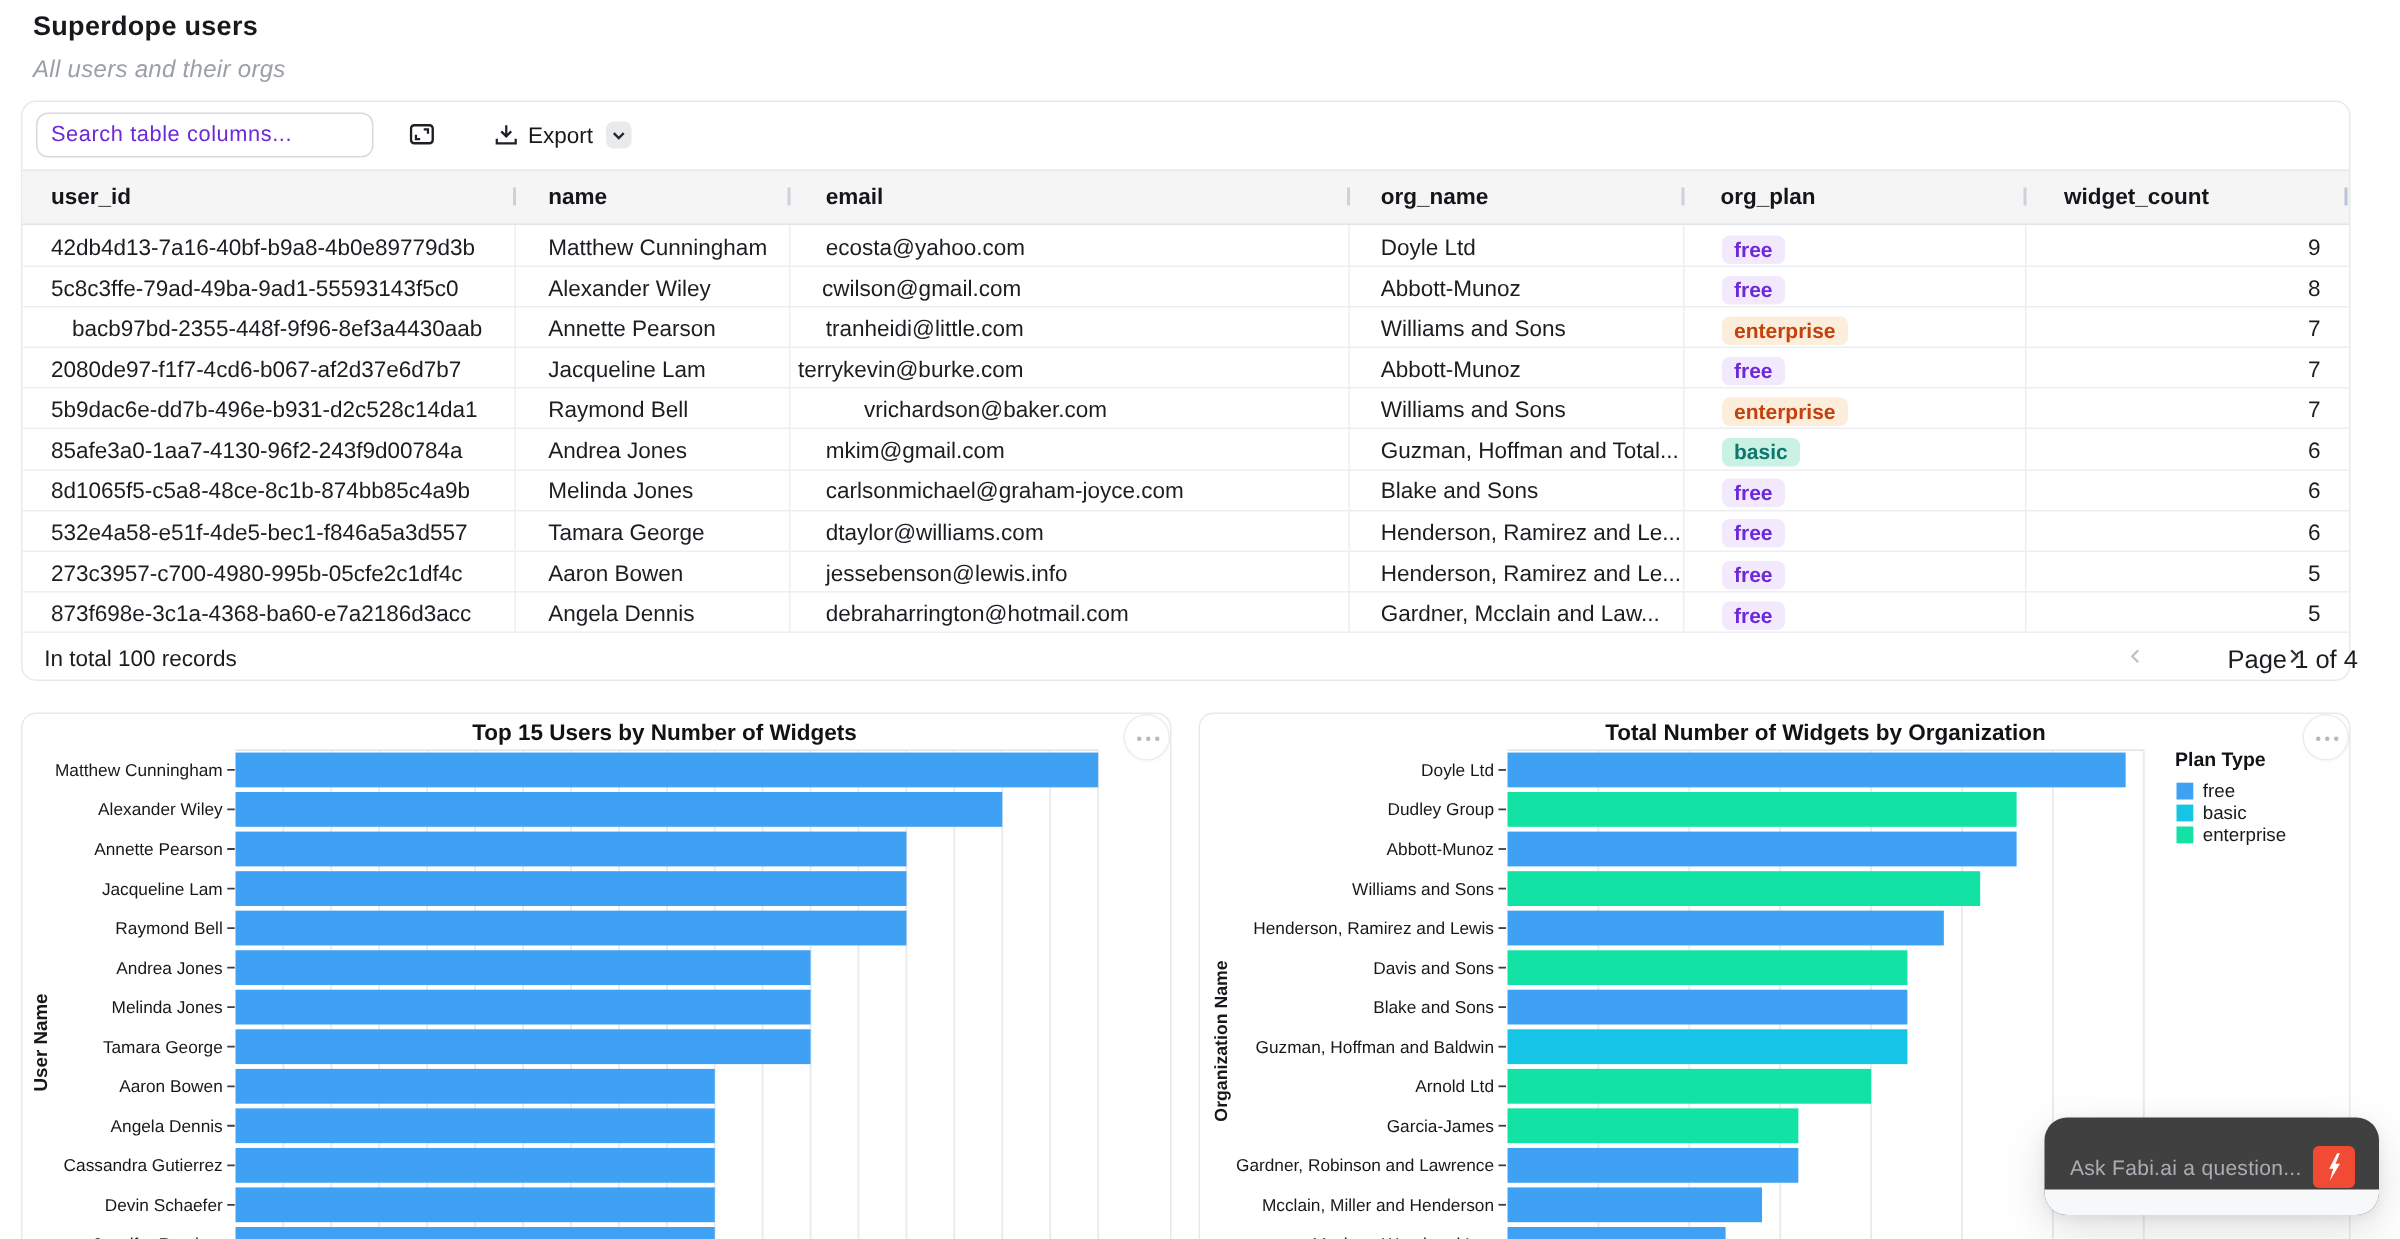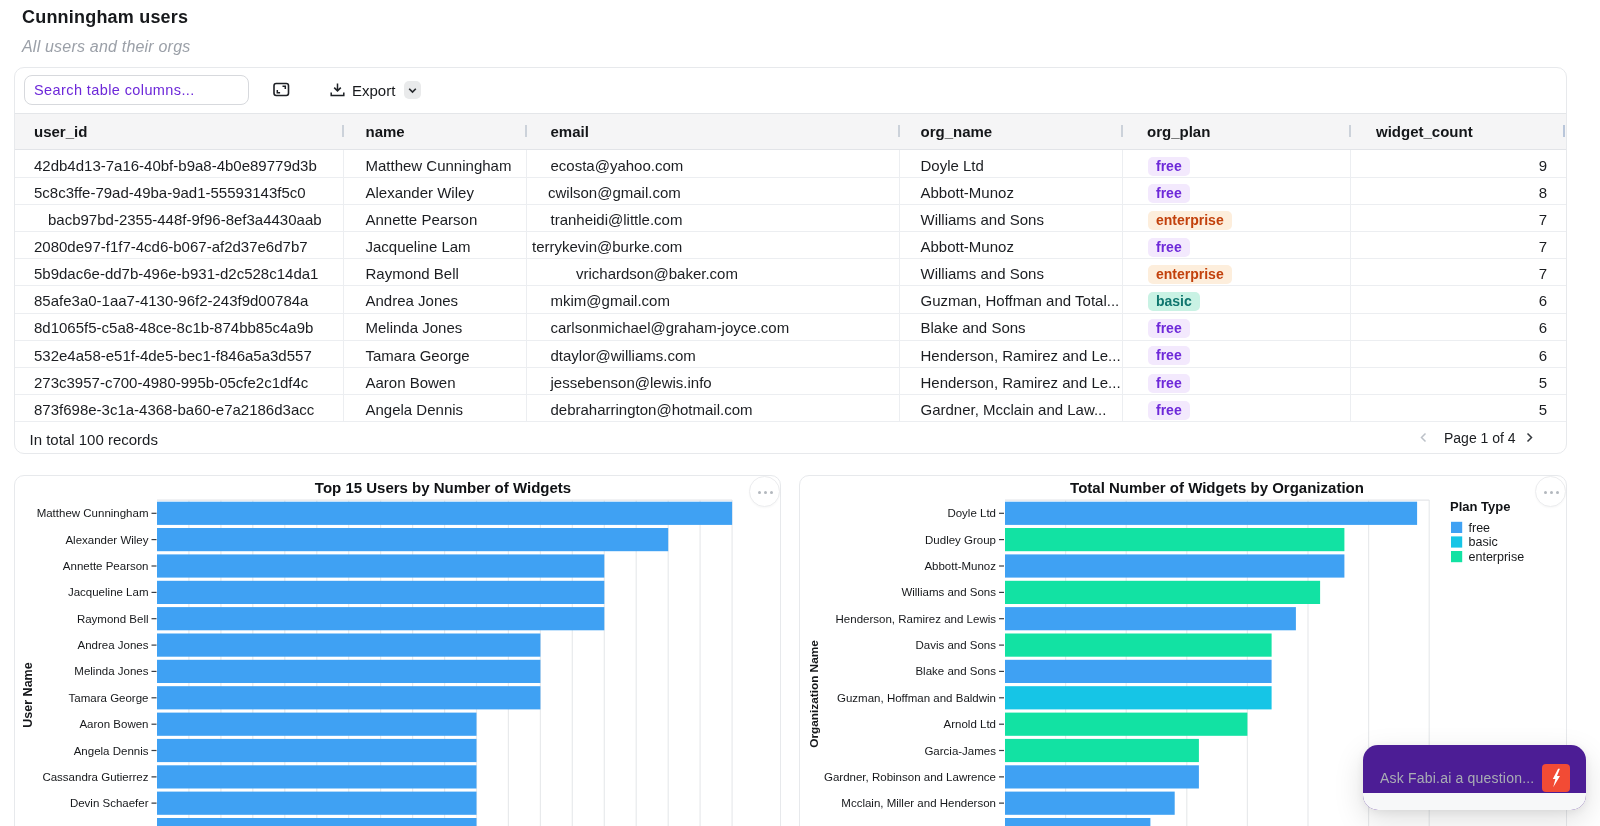--- a/index.html
+++ b/index.html
@@ -10,21 +10,21 @@
 .vline{position:absolute;width:1px;background:#eceef1}
 .cell{position:absolute;font-size:15px;color:#1b1d21;white-space:nowrap;line-height:1}
 .hdr{font-weight:bold;color:#141619}
 .badge{position:absolute;font-size:14px;font-weight:bold;line-height:19px;
  padding:0 8px;border-radius:5px;height:19px}
 .dotbtn{position:absolute;width:31px;height:31px;border-radius:50%;background:#fff;
  border:1px solid #ecedef;box-shadow:0 1px 2px rgba(0,0,0,.03)}
 .dotbtn span{position:absolute;top:14px;width:3px;height:3px;border-radius:50%;background:#b3b8be}
 </style></head>
 <body>
-<div class="abs" style="left:22px;top:6.5px;font-size:18px;font-weight:bold;color:#17191c;letter-spacing:.2px">Cunningham users</div>
+<div class="abs" style="left:22px;top:6.5px;font-size:18px;font-weight:bold;color:#17191c;letter-spacing:.2px">Superdope users</div>
 <div class="abs" style="left:22px;top:38px;font-size:16px;letter-spacing:.2px;font-style:italic;color:#9ba0a8">All users and their orgs</div>
 <div class="card" style="left:14px;top:67px;width:1553px;height:387px"></div>
 <div class="abs" style="left:24px;top:75px;width:225px;height:30px;border:1px solid #d7d9dd;border-radius:8px;background:#fff"></div>
 <div class="abs" style="left:34px;top:82.3px;font-size:14.5px;letter-spacing:.4px;color:#6d28d9">Search table columns...</div>
 <svg class="abs" style="left:273px;top:82px" width="17" height="15" viewBox="0 0 17 15">
 <rect x="1" y="1.5" width="14.5" height="12" rx="2.2" fill="none" stroke="#1d2025" stroke-width="1.6"></rect>
 <polyline points="9.5,4.3 12.3,4.3 12.3,7.1" fill="none" stroke="#1d2025" stroke-width="1.5"></polyline>
 <polyline points="4.3,7.9 4.3,10.7 7.1,10.7" fill="none" stroke="#1d2025" stroke-width="1.5"></polyline>
 </svg>
 <svg class="abs" style="left:330px;top:82px" width="15" height="16" viewBox="0 0 15 16">
@@ -121,21 +121,21 @@
 <div class="cell" style="right:53px;top:401.7px">5</div>
 <div class="vline" style="left:343px;top:149.8px;height:271px"></div>
 <div class="vline" style="left:526px;top:149.8px;height:271px"></div>
 <div class="vline" style="left:899px;top:149.8px;height:271px"></div>
 <div class="vline" style="left:1122px;top:149.8px;height:271px"></div>
 <div class="vline" style="left:1350px;top:149.8px;height:271px"></div>
 <div class="cell" style="left:29.5px;top:431.5px;font-size:15px">In total 100 records</div>
 <svg class="abs" style="left:1418px;top:431px" width="12" height="13" viewBox="0 0 12 13">
 <polyline points="7.5,2.5 3.5,6.5 7.5,10.5" fill="none" stroke="#bcc1c8" stroke-width="1.5"></polyline>
   </svg>
-<div class="cell" style="left:1444px;top:431px;font-size:14px">Page 1 of 4</div>
+<div class="cell" style="left:1485px;top:431px;font-size:17px">Page 1 of 4</div>
 <svg class="abs" style="left:1523px;top:431px" width="12" height="13" viewBox="0 0 12 13">
 <polyline points="4.5,2.5 8.5,6.5 4.5,10.5" fill="none" stroke="#33373c" stroke-width="1.5"></polyline>
   </svg>
 <div class="card" style="left:14px;top:474.5px;width:767px;height:420px;overflow:hidden">
 <svg width="767" height="420" viewBox="0 0 767 420" style="position:absolute;left:0;top:0">
       <line x1="173.9" y1="24.1" x2="173.9" y2="420" stroke="#e8eaec" stroke-width="1.2"></line>
       <line x1="205.9" y1="24.1" x2="205.9" y2="420" stroke="#e8eaec" stroke-width="1.2"></line>
       <line x1="237.8" y1="24.1" x2="237.8" y2="420" stroke="#e8eaec" stroke-width="1.2"></line>
       <line x1="269.8" y1="24.1" x2="269.8" y2="420" stroke="#e8eaec" stroke-width="1.2"></line>
       <line x1="301.8" y1="24.1" x2="301.8" y2="420" stroke="#e8eaec" stroke-width="1.2"></line>
@@ -268,20 +268,20 @@
       <text x="668.5" y="70.2" font-size="12.5" fill="#16181b">basic</text>
       <rect x="651" y="75.0" width="11.2" height="11.2" fill="#12e2a3"></rect>
       <text x="668.5" y="84.8" font-size="12.5" fill="#16181b">enterprise</text>
     </svg>
 </div>
 <div class="dotbtn" style="left:1535px;top:476.0px">
     <span style="left:8px"></span>
     <span style="left:14px"></span>
     <span style="left:20px"></span>
   </div>
-<div class="abs" style="left:1363px;top:745px;width:223px;height:65px;background:#4c1d95;border-radius:15px;
+<div class="abs" style="left:1363px;top:745px;width:223px;height:65px;background:#404040;border-radius:15px;
 box-shadow:0 10px 30px rgba(0,0,0,.13),0 2px 8px rgba(0,0,0,.06)">
 <div style="position:absolute;left:0;bottom:0;width:100%;height:17px;background:#f7f8f9;border-radius:0 0 15px 15px"></div>
 <div style="position:absolute;left:17px;top:25px;font-size:14px;letter-spacing:.2px;color:#a9adb4">Ask Fabi.ai a question...</div>
 <div style="position:absolute;right:16px;top:19px;width:28px;height:28px;background:#f24b35;border-radius:4px"></div>
 <svg style="position:absolute;right:16px;top:19px" width="28" height="28" viewBox="0 0 28 28">
 <path d="M16.1 4.8 L10.8 15.1 H13.4 L11.2 23.2 L18.0 11.9 H15.0 L17.9 4.8 Z" fill="#fff"></path>
     </svg>
 </div>
 </body></html>

